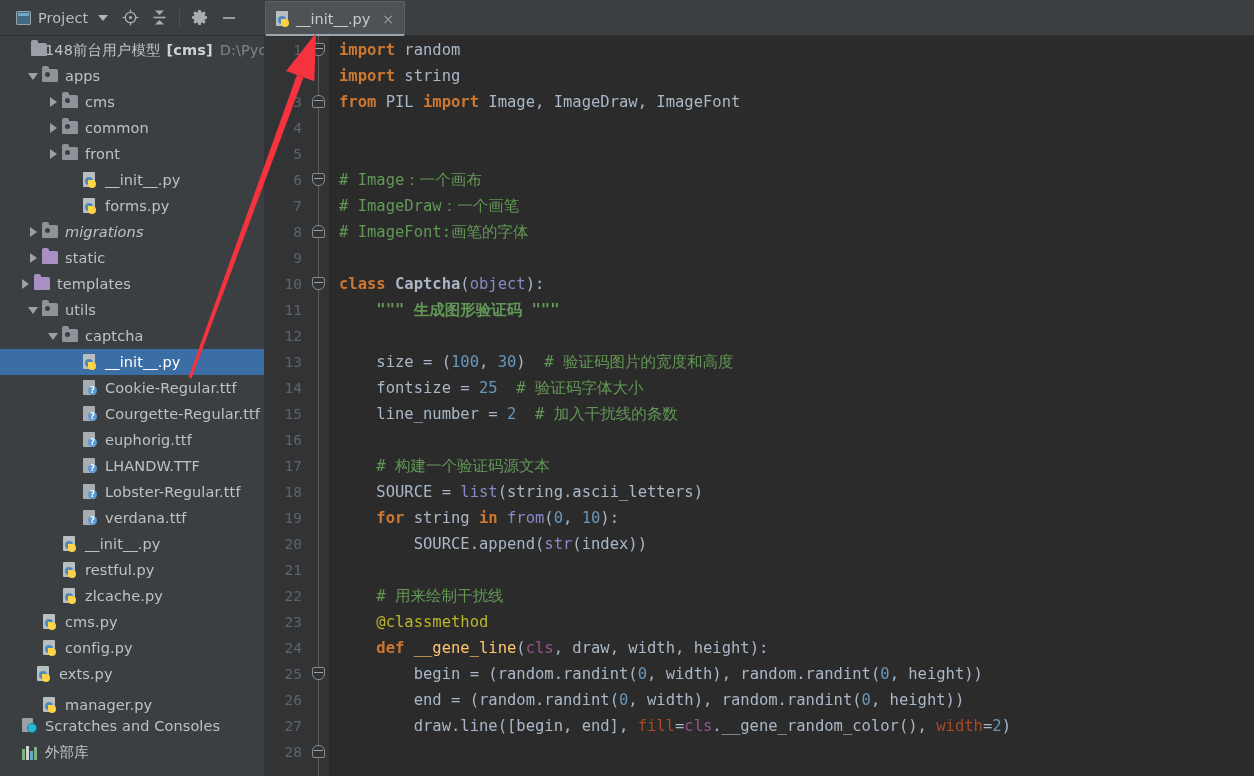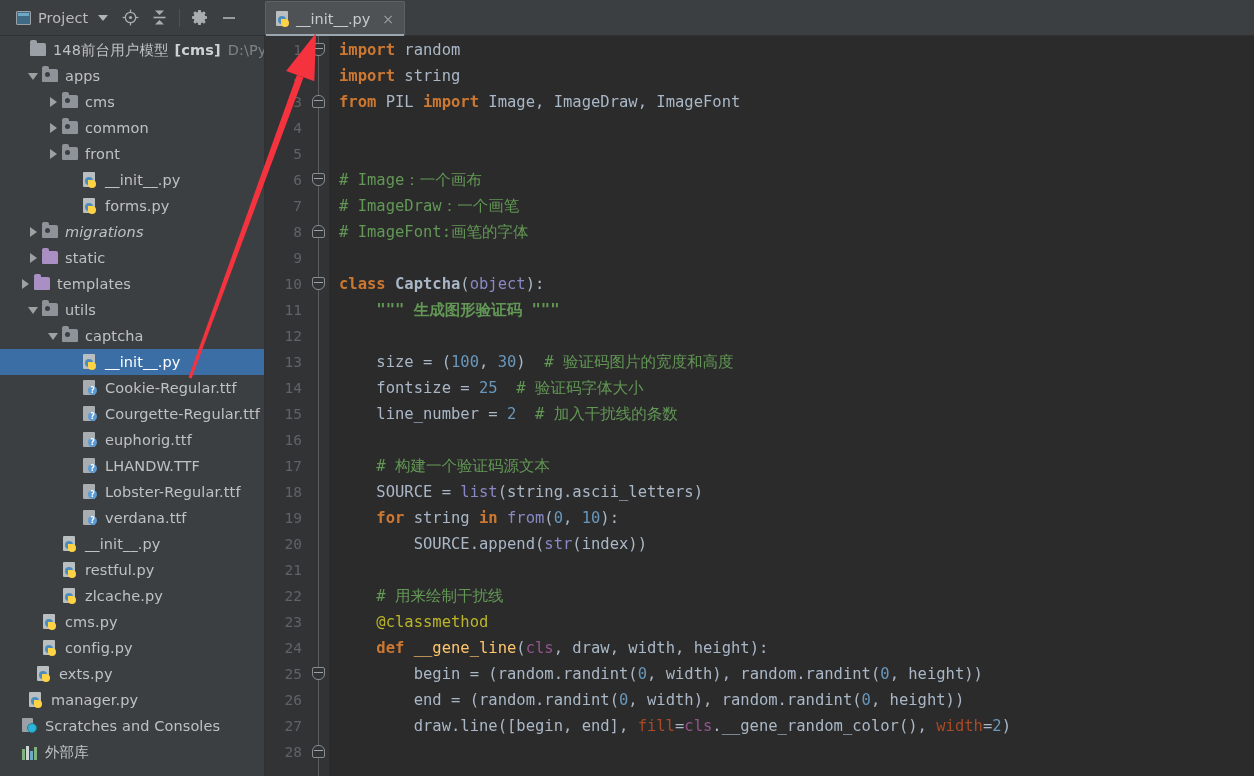--- a/index.html
+++ b/index.html
@@ -195,21 +195,21 @@
         <span class="tab-title">__init__.py</span>
         <span class="tab-close">×</span>
         <span class="tab-underline"></span>
       </div>
     </div>
   </div>
 
   <div class="body-row">
 
     <div class="sidebar" id="sidebar">
-        <div class="row" style="padding-left: 14px;">
+        <div class="row" style="padding-left: 6px; text-align: center;">
           <span class="twisty none"></span>
           <span class="node-ico">
             <span class="ic-folder plain"></span>
           </span>
           <span class="lbl">148前台用户模型</span>
           <span class="lbl bold" style="margin-left:6px">[cms]</span>
           <span class="lbl dim" style="margin-left:7px">D:\Pycha</span>
         </div>
         <div class="row" style="padding-left: 26px;">
           <span class="twisty expanded"></span>
@@ -426,21 +426,21 @@
           <span class="twisty none"></span>
           <span class="node-ico">
             <span class="ic-py">
               <span class="pg"></span>
               <span class="snake1"></span>
               <span class="snake2"></span>
             </span>
           </span>
           <span class="lbl">exts.py</span>
         </div>
-        <div class="row" style="padding-left: 12px;">
+        <div class="row" style="padding-left: 26px; align-items: flex-end;">
           <span class="twisty none"></span>
           <span class="node-ico">
             <span class="ic-py">
               <span class="pg"></span>
               <span class="snake1"></span>
               <span class="snake2"></span>
             </span>
           </span>
           <span class="lbl">manager.py</span>
         </div>

